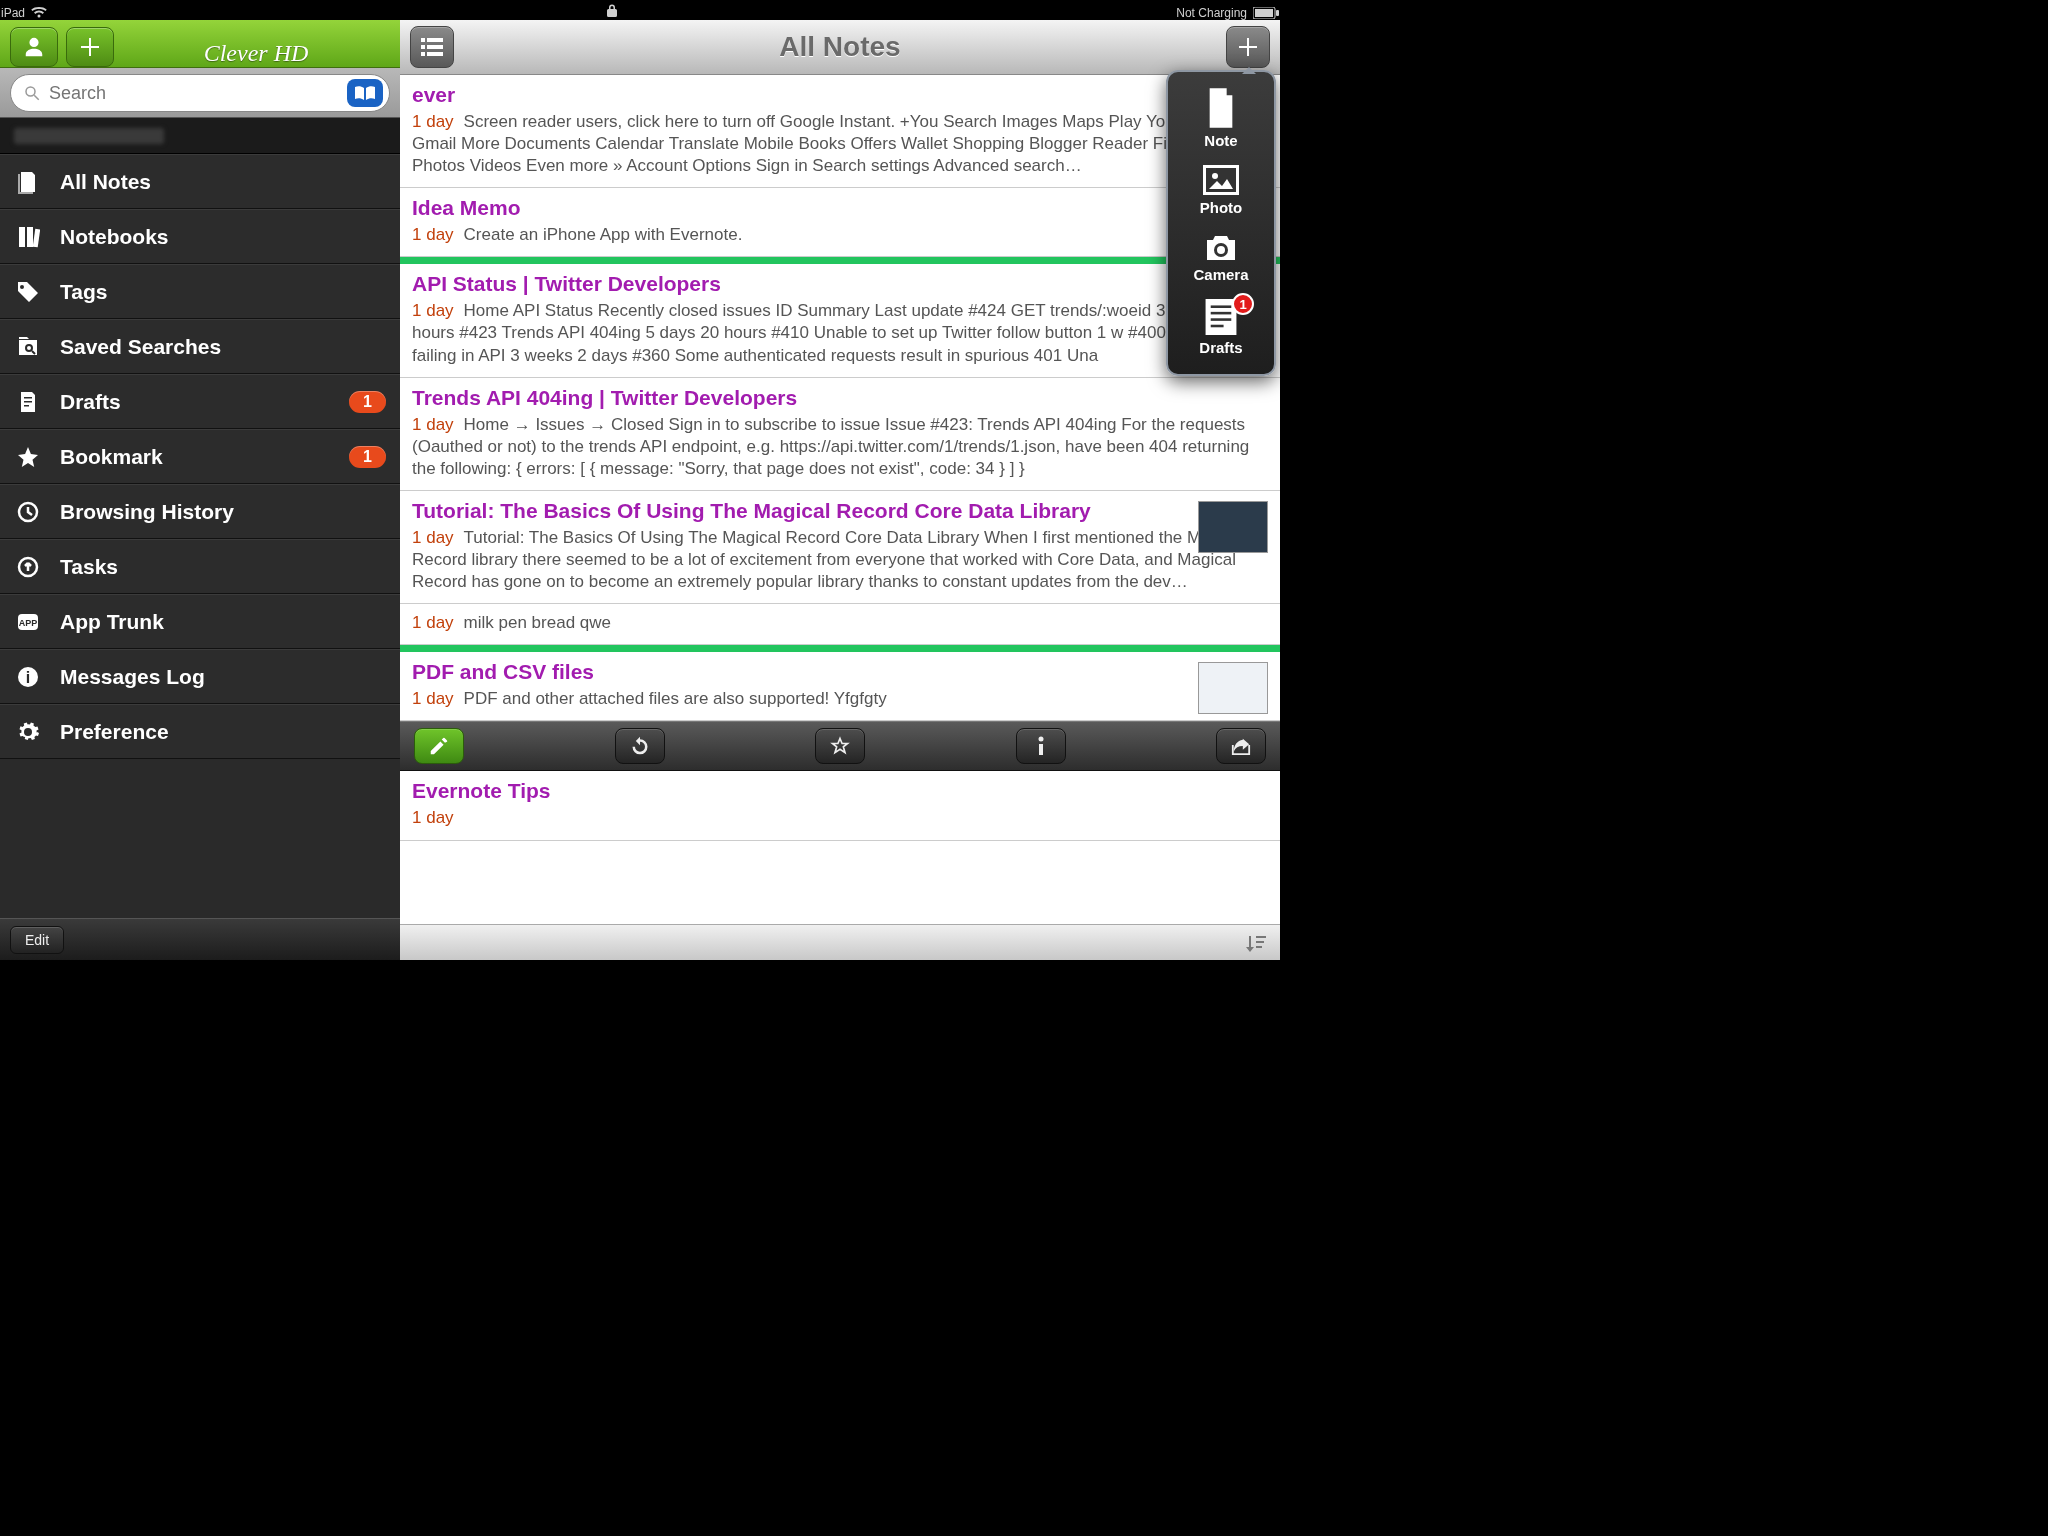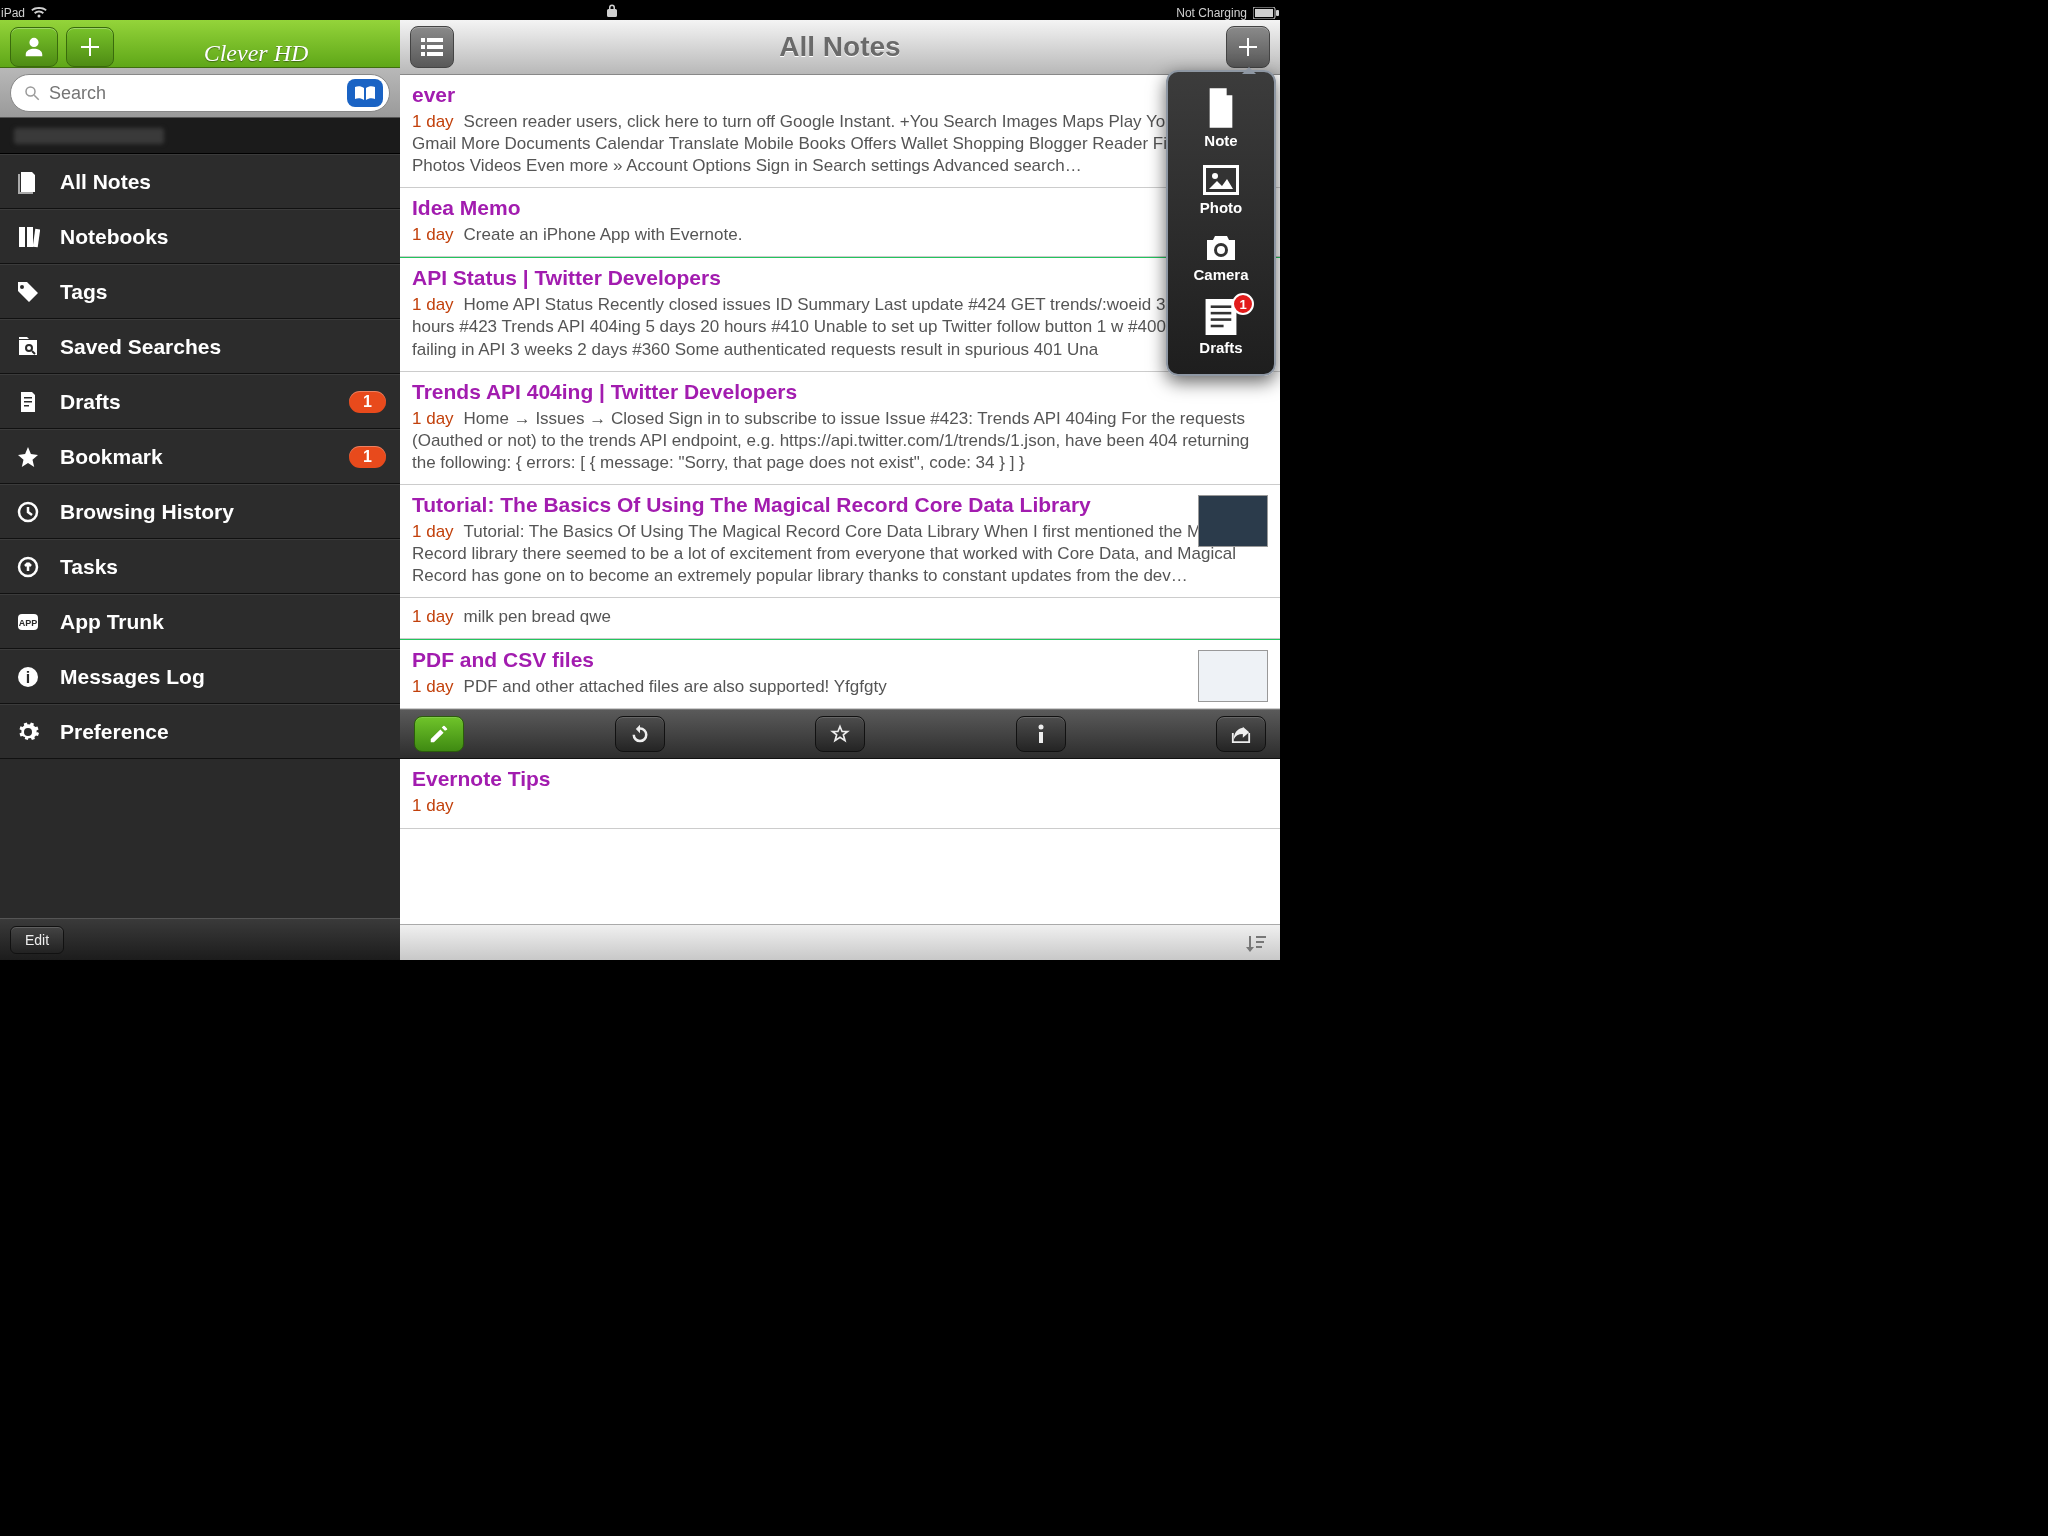--- a/index.html
+++ b/index.html
@@ -39,21 +39,21 @@
 .edit-btn { padding:5px 14px; border-radius:6px; background:linear-gradient(#444,#222); border:1px solid #111; color:#eee; font-size:14px; box-shadow:inset 0 1px 0 rgba(255,255,255,.15); }
 
 
 .main { flex:1; display:flex; flex-direction:column; background:#fff; min-width:0; position:relative; }
 .main-header { height:55px; background:linear-gradient(#f4f4f4,#b8b8b8); border-bottom:1px solid #888; display:flex; align-items:center; padding:0 10px; position:relative; }
 .main-header .title { flex:1; text-align:center; font-size:28px; font-weight:700; color:#6a6a6a; text-shadow:0 1px 0 #fff; }
 .sq-btn { width:44px; height:42px; border-radius:8px; background:linear-gradient(#8a8a8a,#585858); border:1px solid #444; display:flex; align-items:center; justify-content:center; box-shadow:inset 0 1px 0 rgba(255,255,255,.25); }
 
 .notes-scroll { flex:1; overflow:auto; }
 .note-row { padding:8px 12px 10px 12px; border-bottom:1px solid #ccc; position:relative; }
-.note-row.divider-above { border-top:1px solid #22c55e; }
+.note-row.divider-above { border-top:7px solid #22c55e; }
 .note-title { font-size:21px; font-weight:700; color:#a21caf; margin-bottom:4px; }
 .note-body { font-size:17px; line-height:1.3; color:#555; }
 .note-body .age { color:#c2410c; margin-right:10px; }
 .thumb { position:absolute; right:12px; top:10px; width:70px; height:52px; background:#2b3b4b; border:1px solid #999; }
 .thumb.paper { background:#eef2f6; }
 
 
 .action-bar { height:50px; background:linear-gradient(#5a5a5a,#2d2d2d); border-top:1px solid #777; border-bottom:1px solid #111; display:flex; align-items:center; justify-content:space-between; padding:0 14px; }
 .ab-btn { width:50px; height:36px; border-radius:8px; background:linear-gradient(#4d4d4d,#242424); border:1px solid #111; display:flex; align-items:center; justify-content:center; box-shadow:inset 0 1px 0 rgba(255,255,255,.15); }
 .ab-btn.green { background:linear-gradient(#6fc42a,#3f8a12); border-color:#2b5d0b; }

